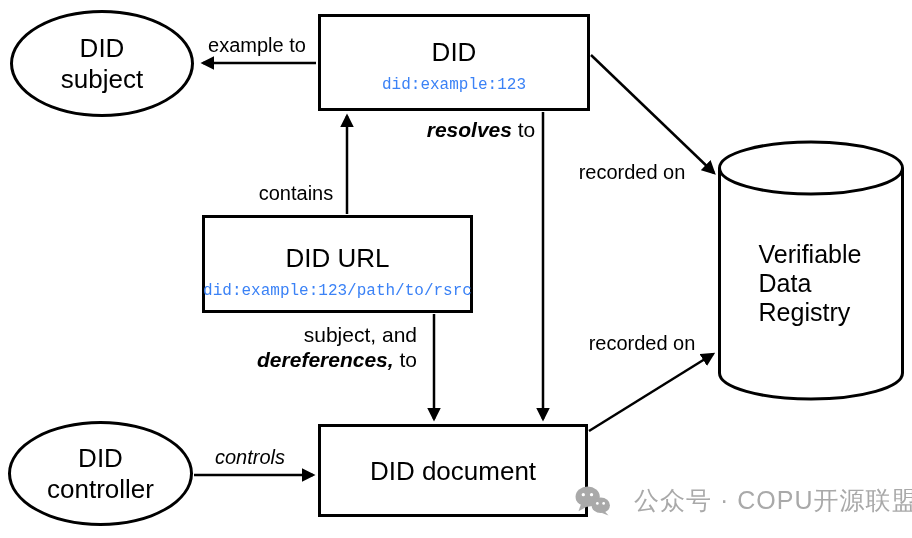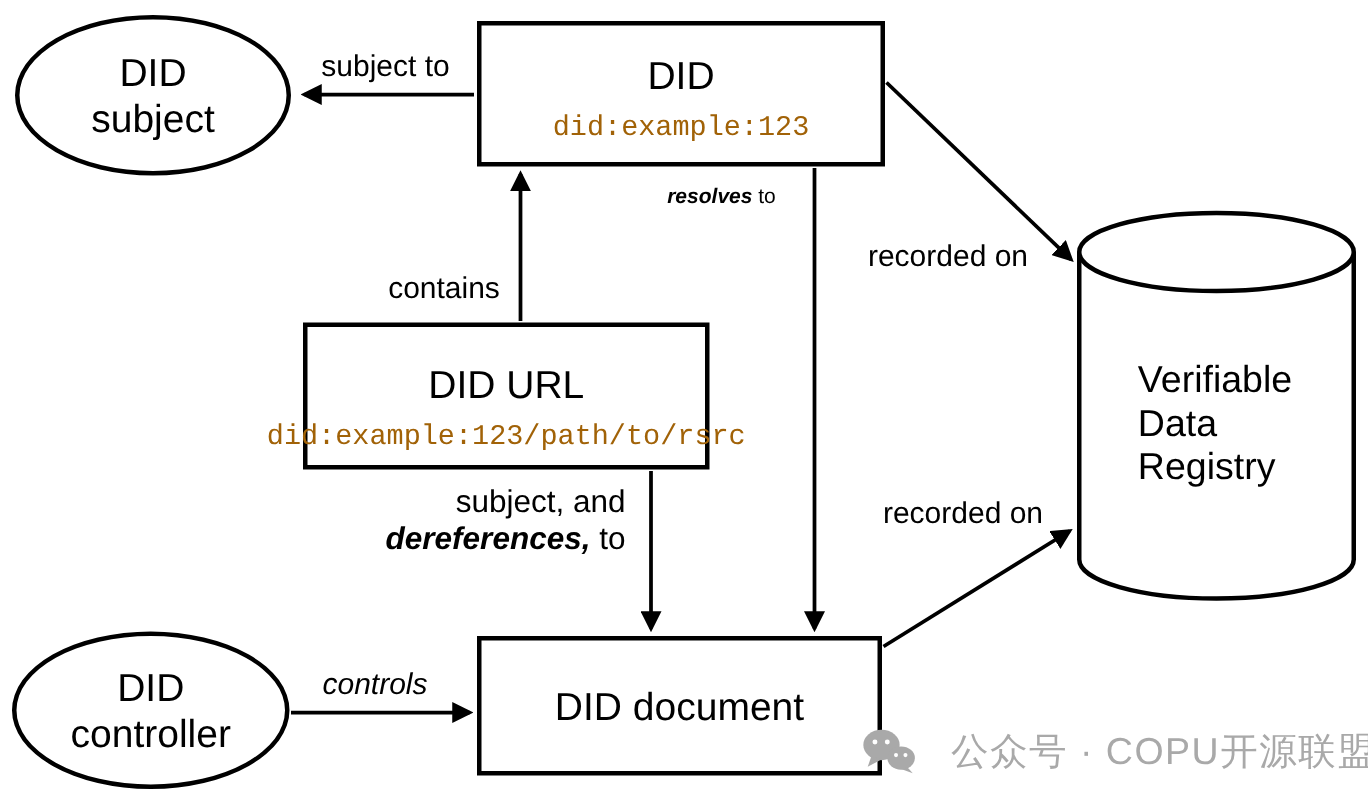--- a/index.html
+++ b/index.html
@@ -30,21 +30,21 @@
     background: #fff;
     box-sizing: border-box;
     display: flex; flex-direction: column;
     align-items: center; justify-content: center;
     text-align: center;
   }
   .node-title { font-size: 26px; line-height: 30px; }
   .ellipse-line { font-size: 26px; line-height: 31px; }
   .code {
     font-family: "Liberation Mono", "DejaVu Sans Mono", monospace;
-    font-size: 19px; letter-spacing: 0px; color: #a16207;
+    font-size: 16px; letter-spacing: 0px; color: #3b82f6;
     white-space: nowrap;
   }
   .edge-label {
     position: absolute;
     transform: translate(-50%, -50%);
     font-size: 20px;
     white-space: nowrap;
   }
   .edge-label-block {
     position: absolute;
@@ -123,25 +123,25 @@
   <div class="node-box" style="left:318px; top:424px; width:270px; height:93px;">
     <div class="node-title">DID document</div>
   </div>
 
   <div class="registry-label">
     <div>Verifiable</div>
     <div>Data</div>
     <div>Registry</div>
   </div>
 
-  <div class="edge-label" style="left:257px; top:45px;">subject to</div>
+  <div class="edge-label" style="left:257px; top:45px;">example to</div>
 
   <div class="edge-label" style="left:296px; top:193px;">contains</div>
 
-  <div class="edge-label" style="left:481px; top:130px; font-size:14px;"><span class="bi">resolves</span><span> to</span></div>
+  <div class="edge-label" style="left:481px; top:130px; font-size:21px;"><span class="bi">resolves</span><span> to</span></div>
 
   <div class="edge-label-block" style="right:495px; top:322px;">
     <div>subject, and</div>
     <div><span class="bi">dereferences,</span><span> to</span></div>
   </div>
 
   <div class="edge-label" style="left:632px; top:172px;">recorded on</div>
 
   <div class="edge-label" style="left:642px; top:343px;">recorded on</div>
 

